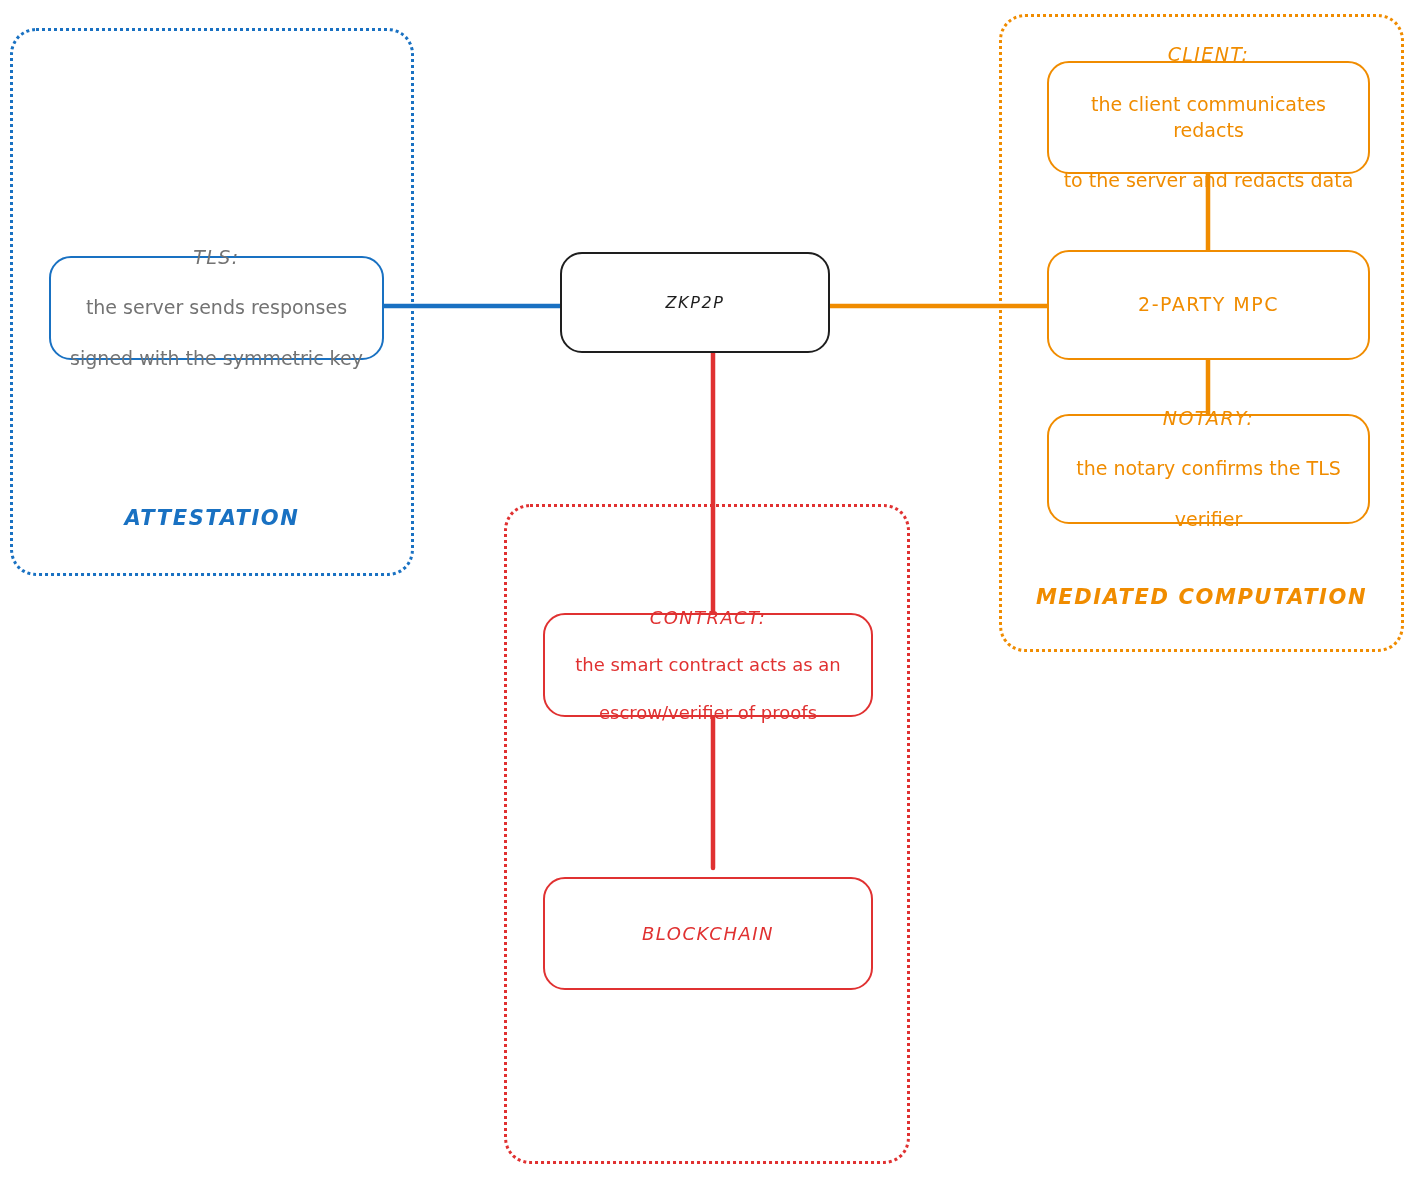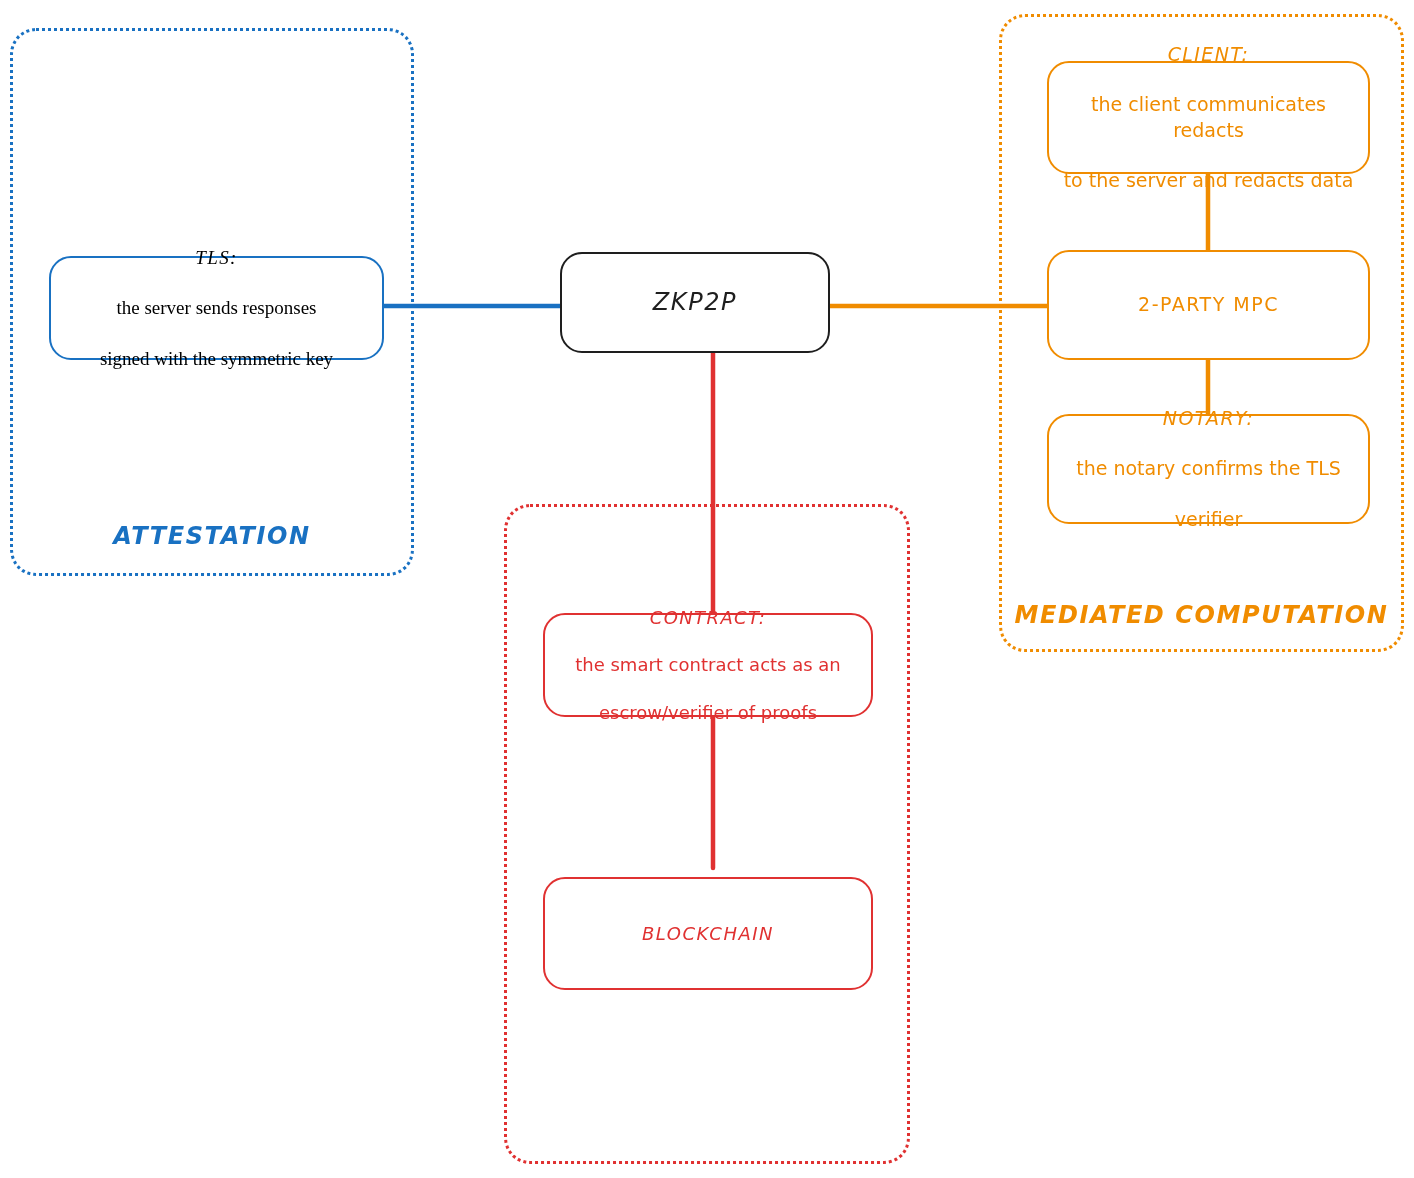--- a/index.html
+++ b/index.html
@@ -31,26 +31,25 @@
     box-sizing: border-box;
     border-style: dotted;
     border-width: 3px;
     border-radius: 26px;
     background: transparent;
   }
   .group-label {
     position: absolute;
     text-align: center;
     font-family: "DejaVu Sans", sans-serif;
-    font-size: 24px;
+    font-size: 21px;
     font-style: italic;
     font-weight: 600;
     letter-spacing: 1.6px;
     white-space: nowrap;
-    margin-top: 16px;
   }
   .node {
     position: absolute;
     box-sizing: border-box;
     display: flex;
     align-items: center;
     justify-content: center;
     text-align: center;
     border-radius: 22px;
     background: #ffffff;
@@ -65,31 +64,30 @@
   .node-title-line {
     display: block;
     font-style: italic;
     letter-spacing: 1.4px;
   }
   .node-body-line {
     display: block;
   }
   .n-center {
     border: 2.6px solid #1e1e1e;
-    font-size: 24px;
+    font-size: 16px;
     font-style: italic;
     letter-spacing: 1.6px;
     color: #1e1e1e;
     text-align: center;
   }
   .n-blue {
     border: 2.8px solid #1971c2;
-    color: #000000;
+    color: #737373;
     font-size: 19px;
-    font-family: Liberation Serif, serif;
   }
   .n-orange {
     border: 2.8px solid #f08c00;
     color: #f08c00;
     font-size: 19px;
   }
   .n-red {
     border: 2.8px solid #e03131;
     color: #e03131;
     font-size: 18px;

